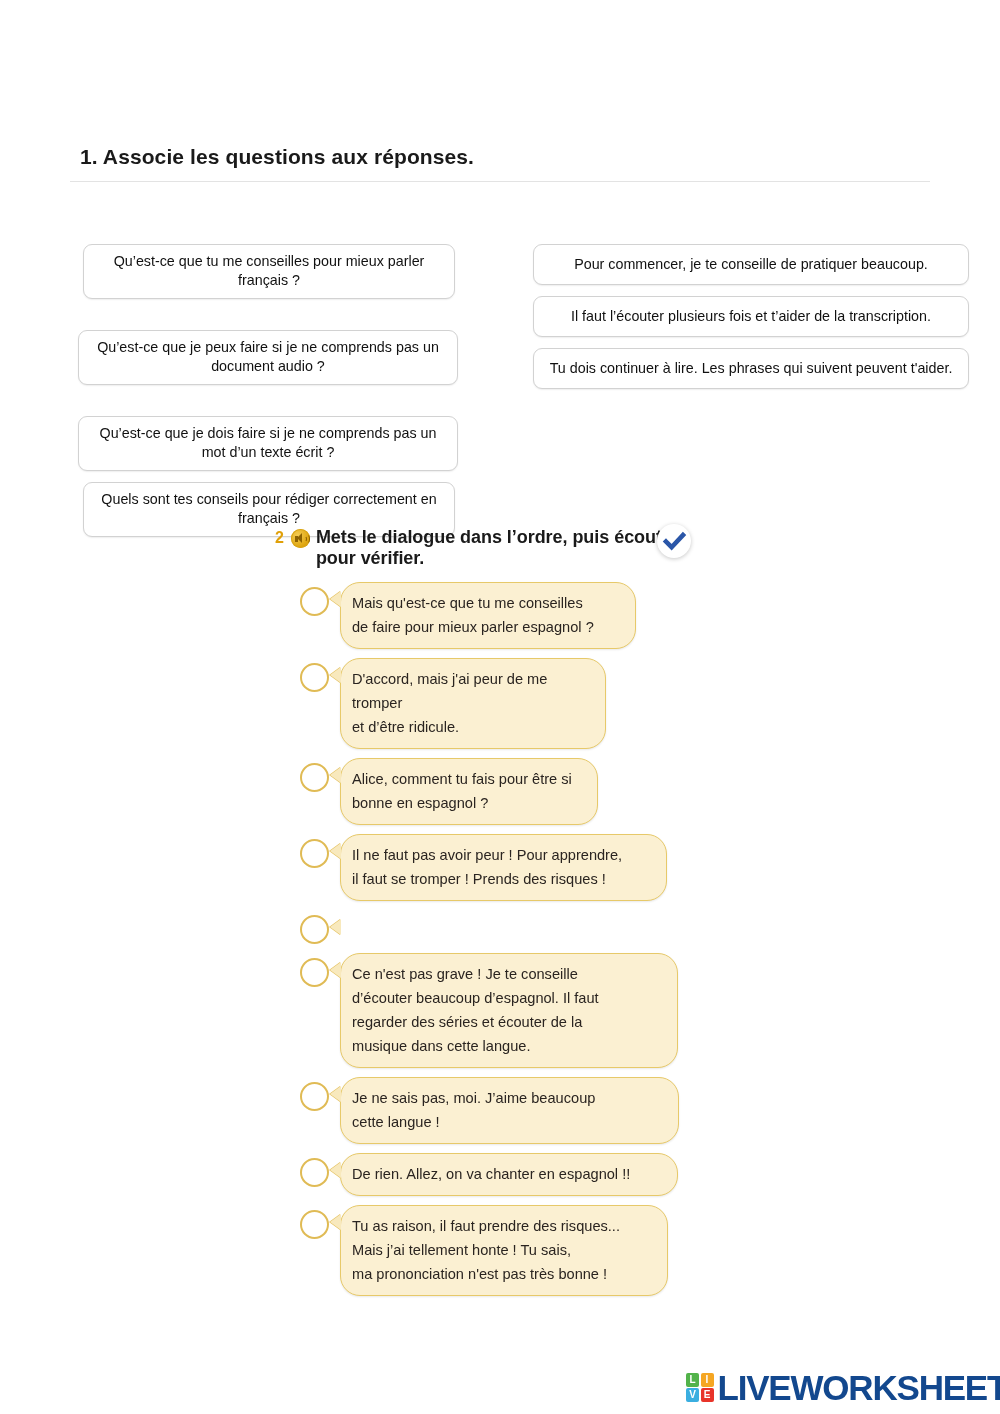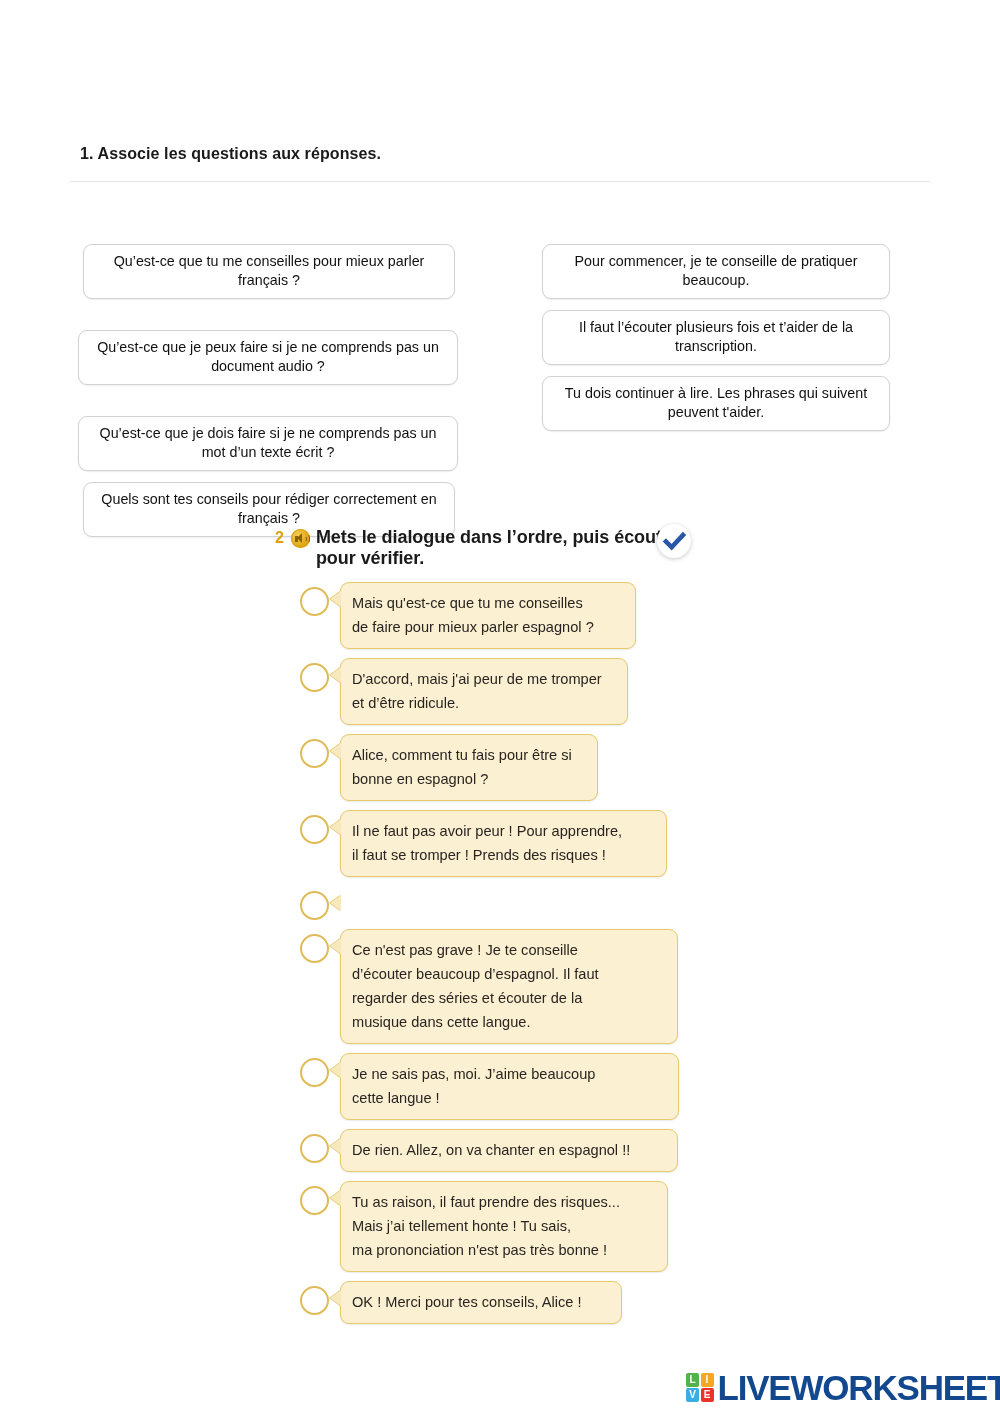--- a/index.html
+++ b/index.html
@@ -17,21 +17,21 @@
   }
 
   
   .ex1-header {
     position: absolute;
     left: 80px;
     top: 144px;
     width: 850px;
   }
   .ex1-title {
-    font-size: 16px;
+    font-size: 21px;
     font-weight: bold;
     color: #1a1a1a;
     letter-spacing: 0.1px;
     line-height: 1.2;
   }
   .ex1-rule {
     position: absolute;
     left: 70px;
     top: 181px;
     width: 860px;
@@ -75,21 +75,21 @@
   .match-box.narrow {
     width: 372px;
     margin-left: 5px;
     justify-content: center;
   }
   .match-box.wide {
     width: 380px;
     margin-left: 0px;
     margin-top: 31px;
   }
-  .match-col.right .match-box.narrow { width: 348px; margin-left: 9px; }
+  .match-col.right .match-box.narrow { width: 436px; margin-left: 0; }
   .match-col.right .match-box.wide   { width: 378px; margin-left: 0px; }
   .mb-text { display: block; }
 
   
   .ex2-header {
     position: absolute;
     left: 275px;
     top: 527px;
     width: 420px;
   }
@@ -207,21 +207,21 @@
     width: 0; height: 0;
     border-top: 8px solid transparent;
     border-bottom: 8px solid transparent;
     border-right: 11px solid #f8e9bd;
     filter: drop-shadow(-1px 0 0 #e3c05e);
   }
   .dlg-bubble {
     box-sizing: border-box;
     background: #fbf0d2;
     border: 1.5px solid #e7c969;
-    border-radius: 9px;
+    border-radius: 20px;
     padding: 8px 11px 9px 11px;
     font-size: 14.6px;
     line-height: 24px;
     color: #2a2420;
     box-shadow: 0 1px 2px rgba(0,0,0,0.09);
     white-space: pre-line;
   }
 
   
   .lw-logo {
@@ -330,21 +330,21 @@
   <div class="dlg-row">
     <span class="dlg-circle"></span>
     <span class="dlg-connector"></span>
     <div class="dlg-bubble" style="width:296px">Mais qu'est-ce que tu me conseilles
 de faire pour mieux parler espagnol ?</div>
   </div>
 
   <div class="dlg-row">
     <span class="dlg-circle"></span>
     <span class="dlg-connector"></span>
-    <div class="dlg-bubble" style="width:288px">D'accord, mais j'ai peur de me tromper
+    <div class="dlg-bubble" style="width:266px">D'accord, mais j'ai peur de me tromper
 et d’être ridicule.</div>
   </div>
 
   <div class="dlg-row">
     <span class="dlg-circle"></span>
     <span class="dlg-connector"></span>
     <div class="dlg-bubble" style="width:258px">Alice, comment tu fais pour être si
 bonne en espagnol ?</div>
   </div>
 
@@ -383,25 +383,20 @@
   </div>
 
   <div class="dlg-row">
     <span class="dlg-circle"></span>
     <span class="dlg-connector"></span>
     <div class="dlg-bubble" style="width:328px">Tu as raison, il faut prendre des risques...
 Mais j’ai tellement honte ! Tu sais,
 ma prononciation n'est pas très bonne !</div>
   </div>
 
-  <div class="dlg-row">
-    <span class="dlg-circle"></span>
-    <span class="dlg-connector"></span>
-    <div class="dlg-bubble" style="width:282px">OK ! Merci pour tes conseils, Alice !</div>
-  </div>
 
 </div>
 
 <div class="lw-logo">
   <div class="lw-tiles">
     <span class="lw-tile t-l">L</span>
     <span class="lw-tile t-i">I</span>
     <span class="lw-tile t-v">V</span>
     <span class="lw-tile t-e">E</span>
   </div>

